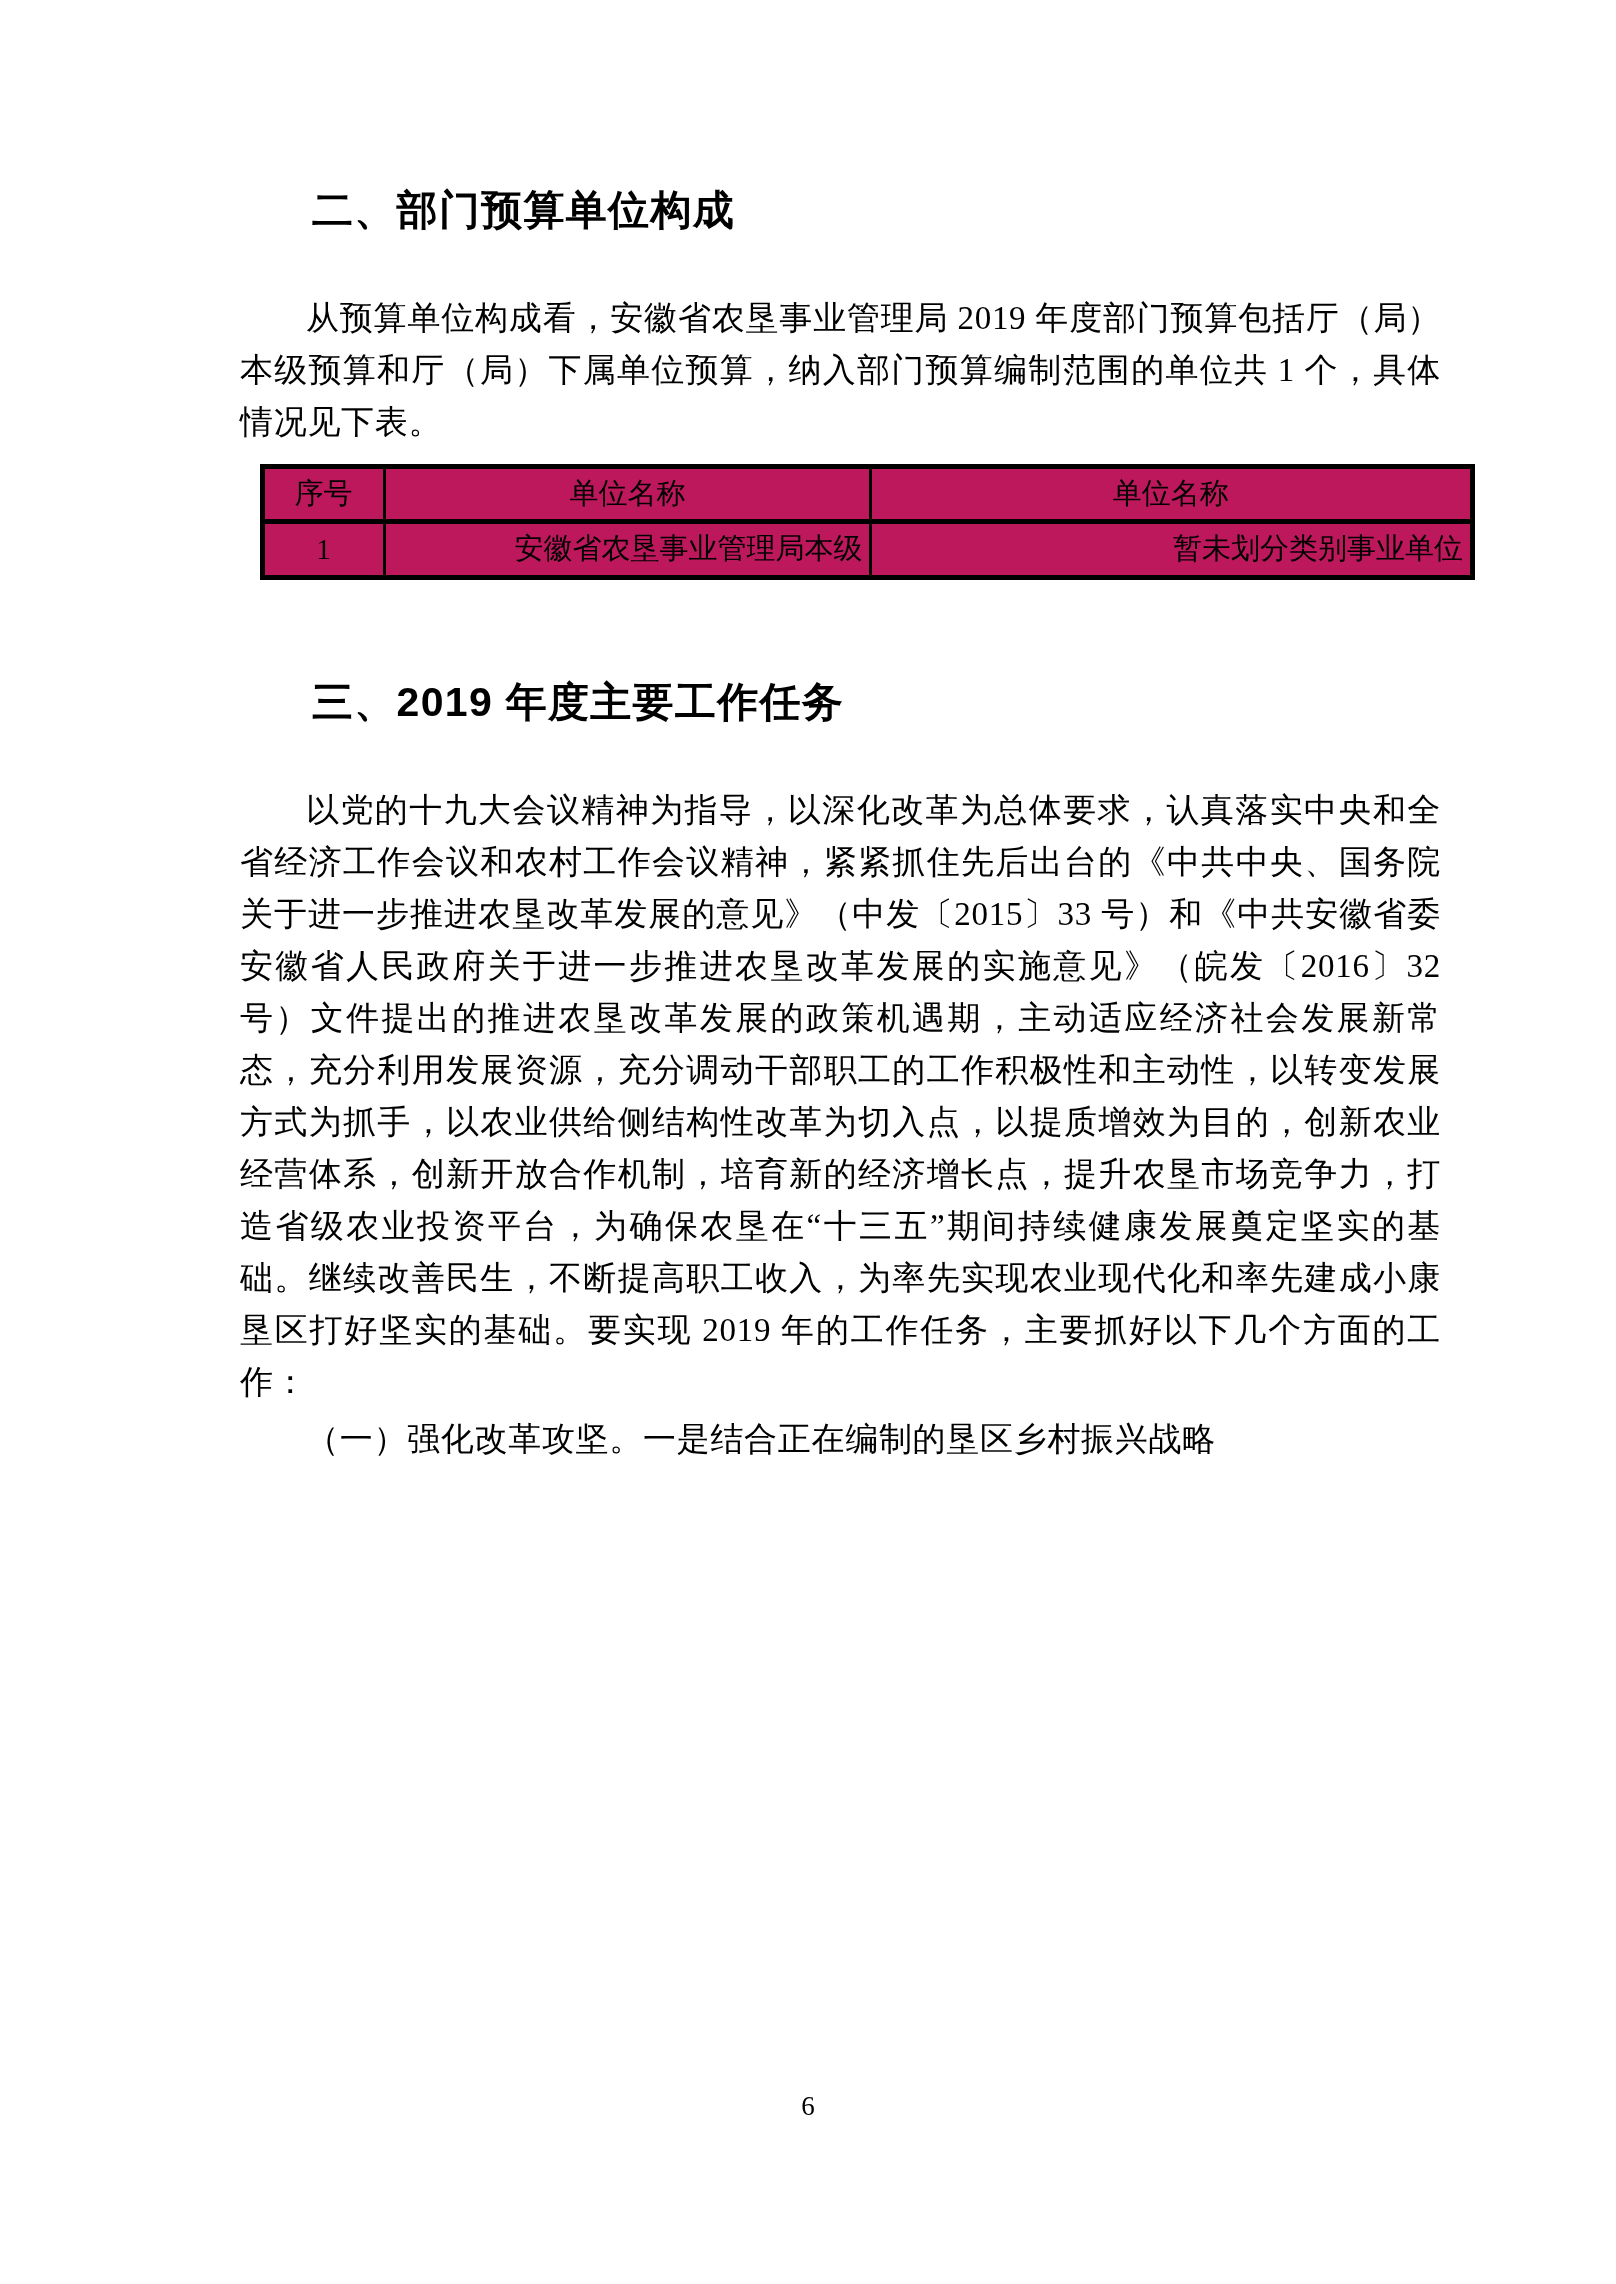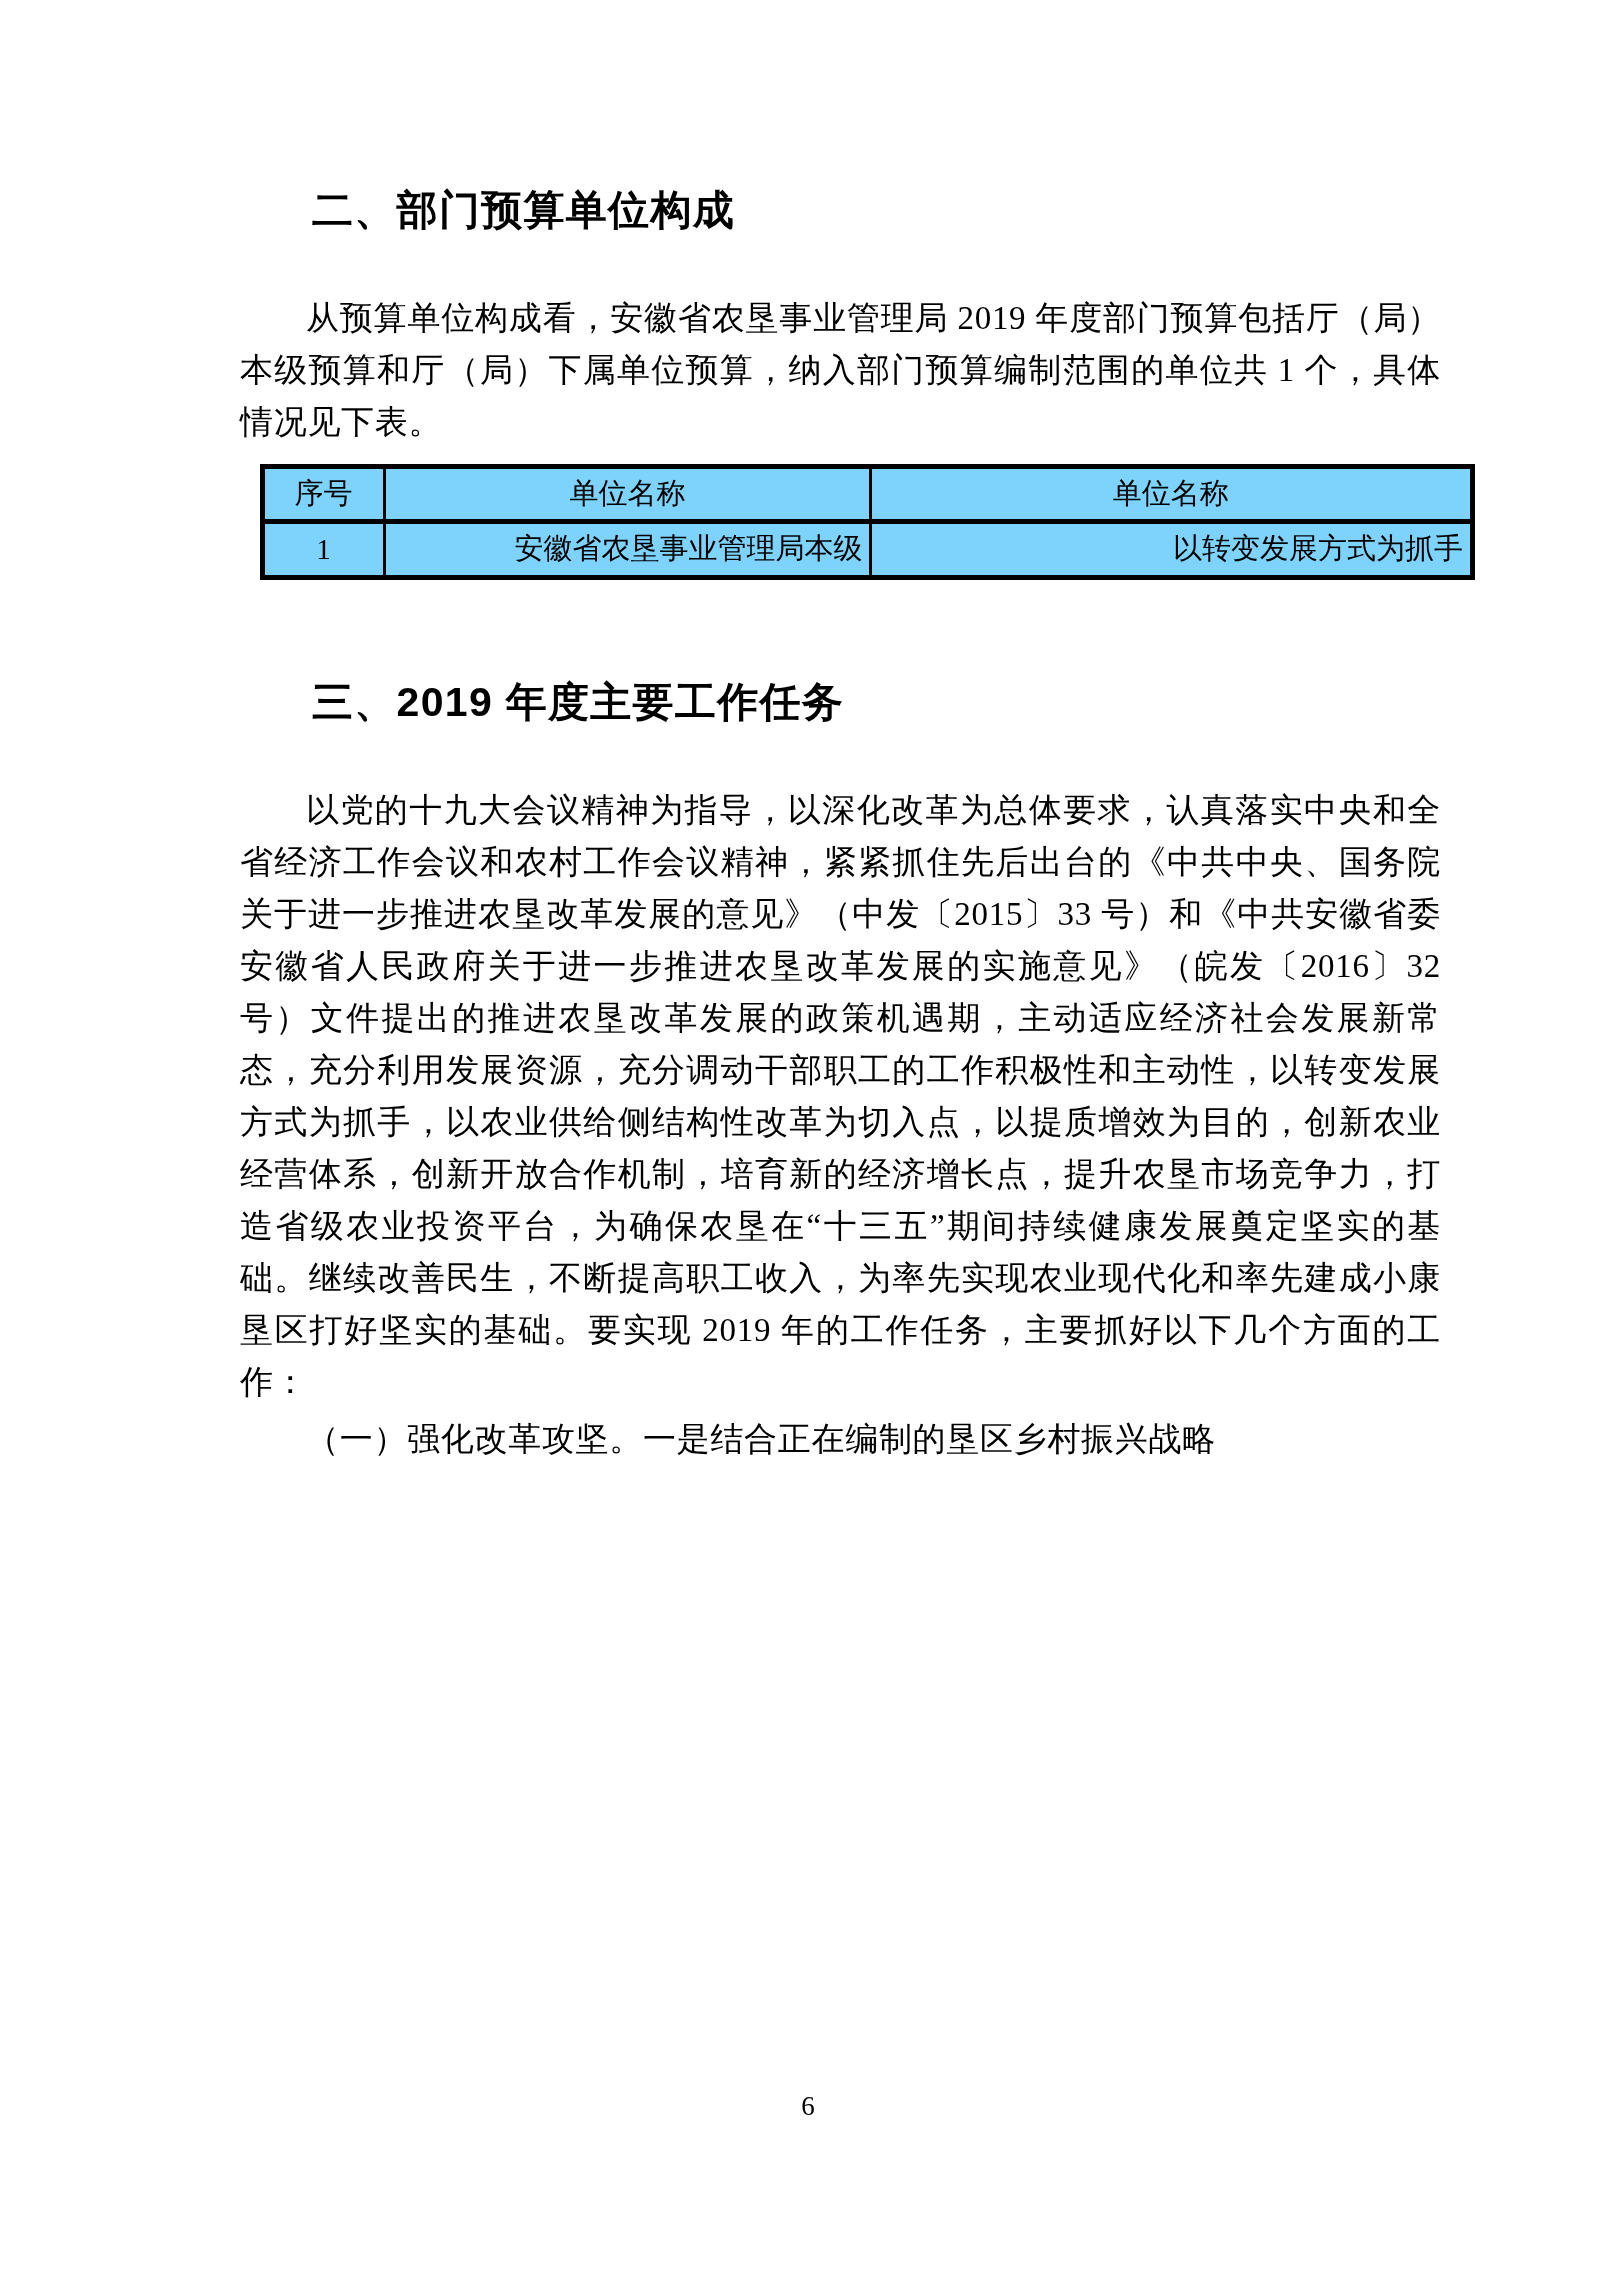--- a/index.html
+++ b/index.html
@@ -45,21 +45,21 @@
   }
   p.body-para.continued {
     margin-top: 5.2px;
   }
   table.units-table {
     border-collapse: collapse;
     table-layout: fixed;
     width: 1215px;
     margin: 15.6px 0 0 19.5px;
     font-size: 29px;
-    background: #7dd3fc;
+    background: #be185d;
   }
   table.units-table, table.units-table th, table.units-table td {
     border: 3.9px solid #000000;
   }
   table.units-table {
     border-width: 5.9px;
   }
   table.units-table thead tr {
     border-bottom: 5.9px solid #000000;
   }
@@ -108,21 +108,21 @@
       <tr>
         <th>序号</th>
         <th>单位名称</th>
         <th>单位名称</th>
       </tr>
     </thead>
     <tbody>
       <tr>
         <td class="center">1</td>
         <td>安徽省农垦事业管理局本级</td>
-        <td>以转变发展方式为抓手</td>
+        <td>暂未划分类别事业单位</td>
       </tr>
     </tbody>
   </table>
 
   <h2 class="section-heading second">三、2019 年度主要工作任务</h2>
 
   <p class="body-para">以党的十九大会议精神为指导，以深化改革为总体要求，认真落实中央和全省经济工作会议和农村工作会议精神，紧紧抓住先后出台的《中共中央、国务院关于进一步推进农垦改革发展的意见》（中发〔2015〕33 号）和《中共安徽省委 安徽省人民政府关于进一步推进农垦改革发展的实施意见》（皖发〔2016〕32 号）文件提出的推进农垦改革发展的政策机遇期，主动适应经济社会发展新常态，充分利用发展资源，充分调动干部职工的工作积极性和主动性，以转变发展方式为抓手，以农业供给侧结构性改革为切入点，以提质增效为目的，创新农业经营体系，创新开放合作机制，培育新的经济增长点，提升农垦市场竞争力，打造省级农业投资平台，为确保农垦在“十三五”期间持续健康发展奠定坚实的基础。继续改善民生，不断提高职工收入，为率先实现农业现代化和率先建成小康垦区打好坚实的基础。要实现 2019 年的工作任务，主要抓好以下几个方面的工作：</p>
 
   <p class="body-para continued">（一）强化改革攻坚。一是结合正在编制的垦区乡村振兴战略</p>
 

